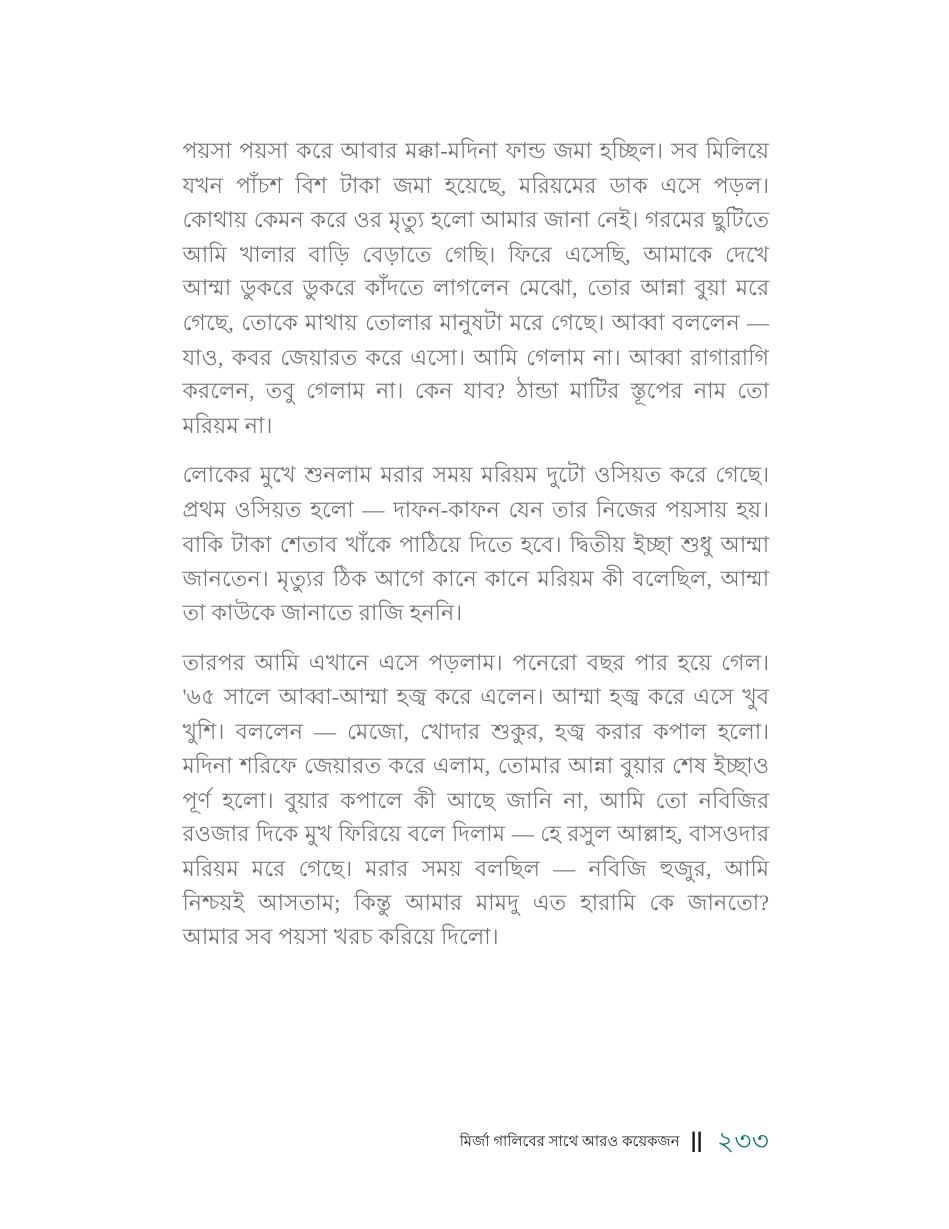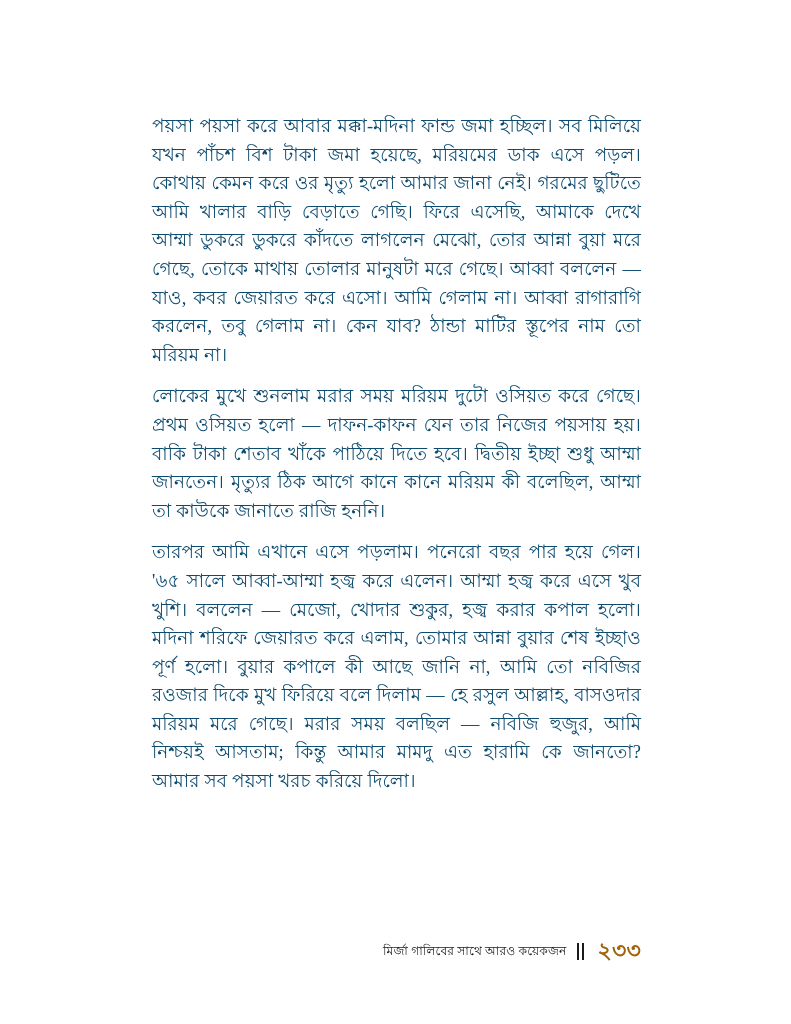--- a/index.html
+++ b/index.html
@@ -35,21 +35,21 @@
 
   .para {
     margin: 0 0 13px 0;
     padding: 0;
     font-size: 18.4px;
     line-height: 28.6px;
     text-align: justify;
     text-justify: inter-word;
     word-spacing: 0.02em;
     letter-spacing: 0.005em;
-    color: #0c4a6e;
+    color: #737373;
     font-family: "Liberation Serif", "DejaVu Serif", serif;
   }
 
   .para:last-child {
     margin-bottom: 12px;
   }
 
   
   .footer {
     position: absolute;
@@ -87,22 +87,22 @@
     bottom: 2px;
     width: 2px;
     background: #1a1a1a;
   }
   .footer-sep::before { left: 0; }
   .footer-sep::after  { left: 5px; }
 
   .footer-pageno {
     font-size: 22px;
     line-height: 26px;
-    font-weight: 700;
-    color: #a16207;
+    font-weight: 400;
+    color: #0f766e;
     letter-spacing: 0.01em;
     white-space: nowrap;
     font-family: "Liberation Serif", "DejaVu Serif", serif;
   }
 </style>
 </head>
 <body>
 
 <div class="page">
 

